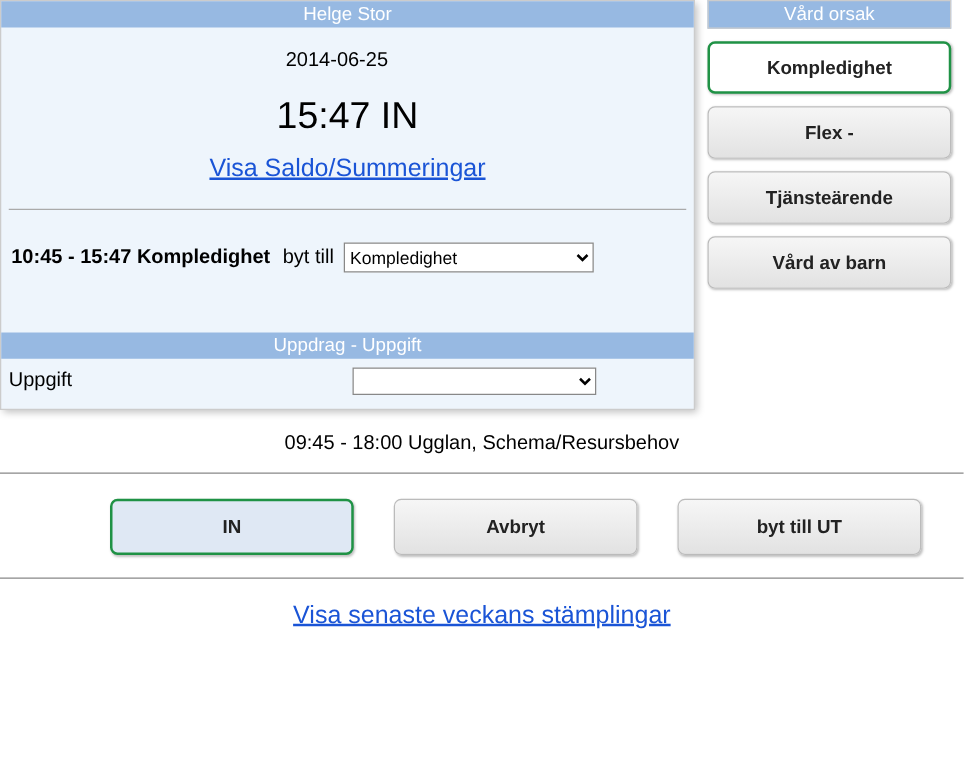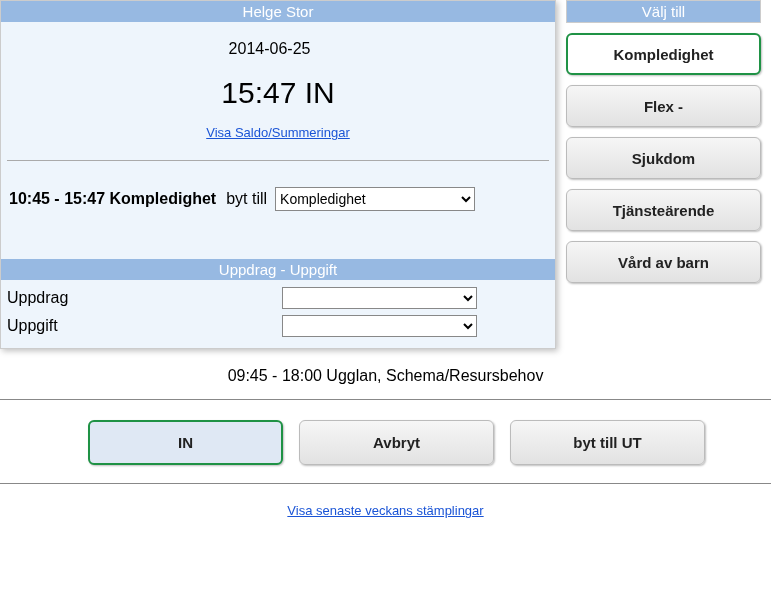--- a/index.html
+++ b/index.html
@@ -38,21 +38,21 @@
   }
   .time-line {
     font-size: 30px;
     font-weight: normal;
     padding: 6px 0 14px 0;
   }
   .link {
     color: #1a54d6;
     text-decoration: underline;
     cursor: pointer;
-    font-size: 13px;
+    font-size: 20px;
   }
   .hr {
     border-top: 1px solid #aaa;
     margin: 8px 6px 12px 6px;
   }
   .entries {
     padding: 6px 8px 40px 8px;
     font-size: 16px;
   }
   .entry-row {
@@ -137,21 +137,21 @@
     text-align: center;
     font-size: 16px;
     padding: 6px 0 14px 0;
   }
   .hr-full {
     border-top: 1px solid #888;
   }
   .action-row {
     display: flex;
     justify-content: flex-start;
-    gap: 16px;
+    gap: 32px;
     padding: 20px 0 18px 88px;
   }
   .action-btn {
     width: 195px;
     height: 45px;
     border-radius: 6px;
     border: 1px solid #bbb;
     background: linear-gradient(#f6f6f6,#e2e2e2);
     box-shadow: 1px 1px 2px rgba(0,0,0,0.25);
     font-size: 15px;
@@ -186,35 +186,30 @@
         <span class="entry-text">10:45 - 15:47 Kompledighet</span>
         <span class="entry-switch">byt till</span>
         <select class="entry-select">
           <option>Kompledighet</option>
         </select>
       </div>
     </div>
     <div class="subheader">Uppdrag - Uppgift</div>
     <div class="form-rows">
       <div class="form-row">
-        <span class="form-label">Uppdrag</span>
-        <select><option></option></select>
-      </div>
-      <div class="form-row">
         <span class="form-label">Uppgift</span>
         <select><option></option></select>
       </div>
     </div>
   </div>
 
   <div class="right-panel">
-    <div class="right-header">Välj till</div>
+    <div class="right-header">Vård orsak</div>
     <button class="reason-btn selected">Kompledighet</button>
     <button class="reason-btn">Flex -</button>
-    <button class="reason-btn">Sjukdom</button>
     <button class="reason-btn">Tjänsteärende</button>
     <button class="reason-btn">Vård av barn</button>
   </div>
 
 </div>
 
 <div class="below-panels">
   <div class="schedule-line">09:45 - 18:00 Ugglan, Schema/Resursbehov</div>
   <div class="hr-full"></div>
   <div class="action-row">

